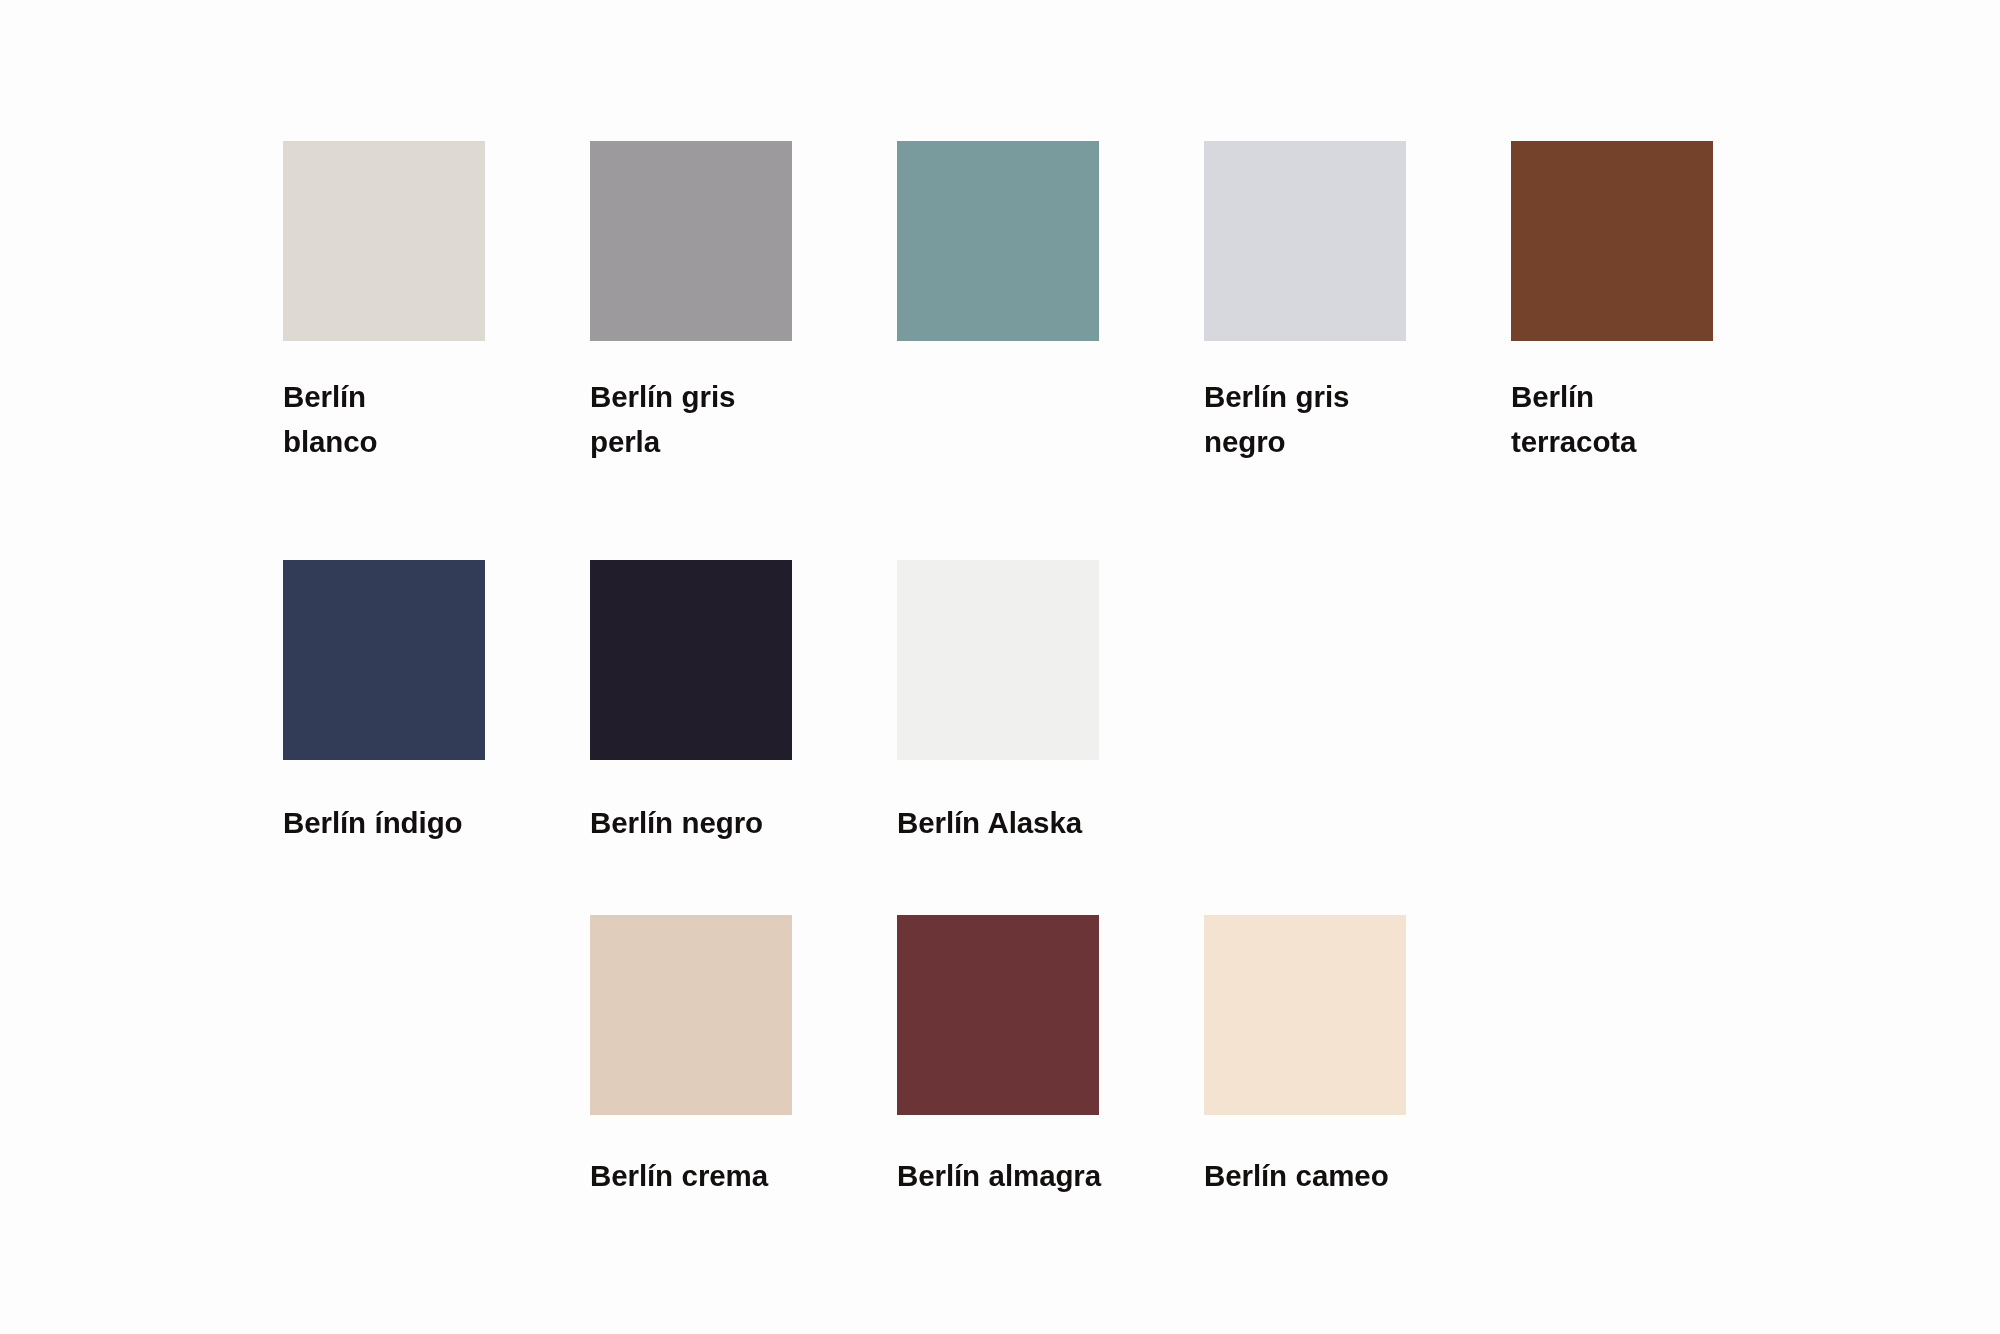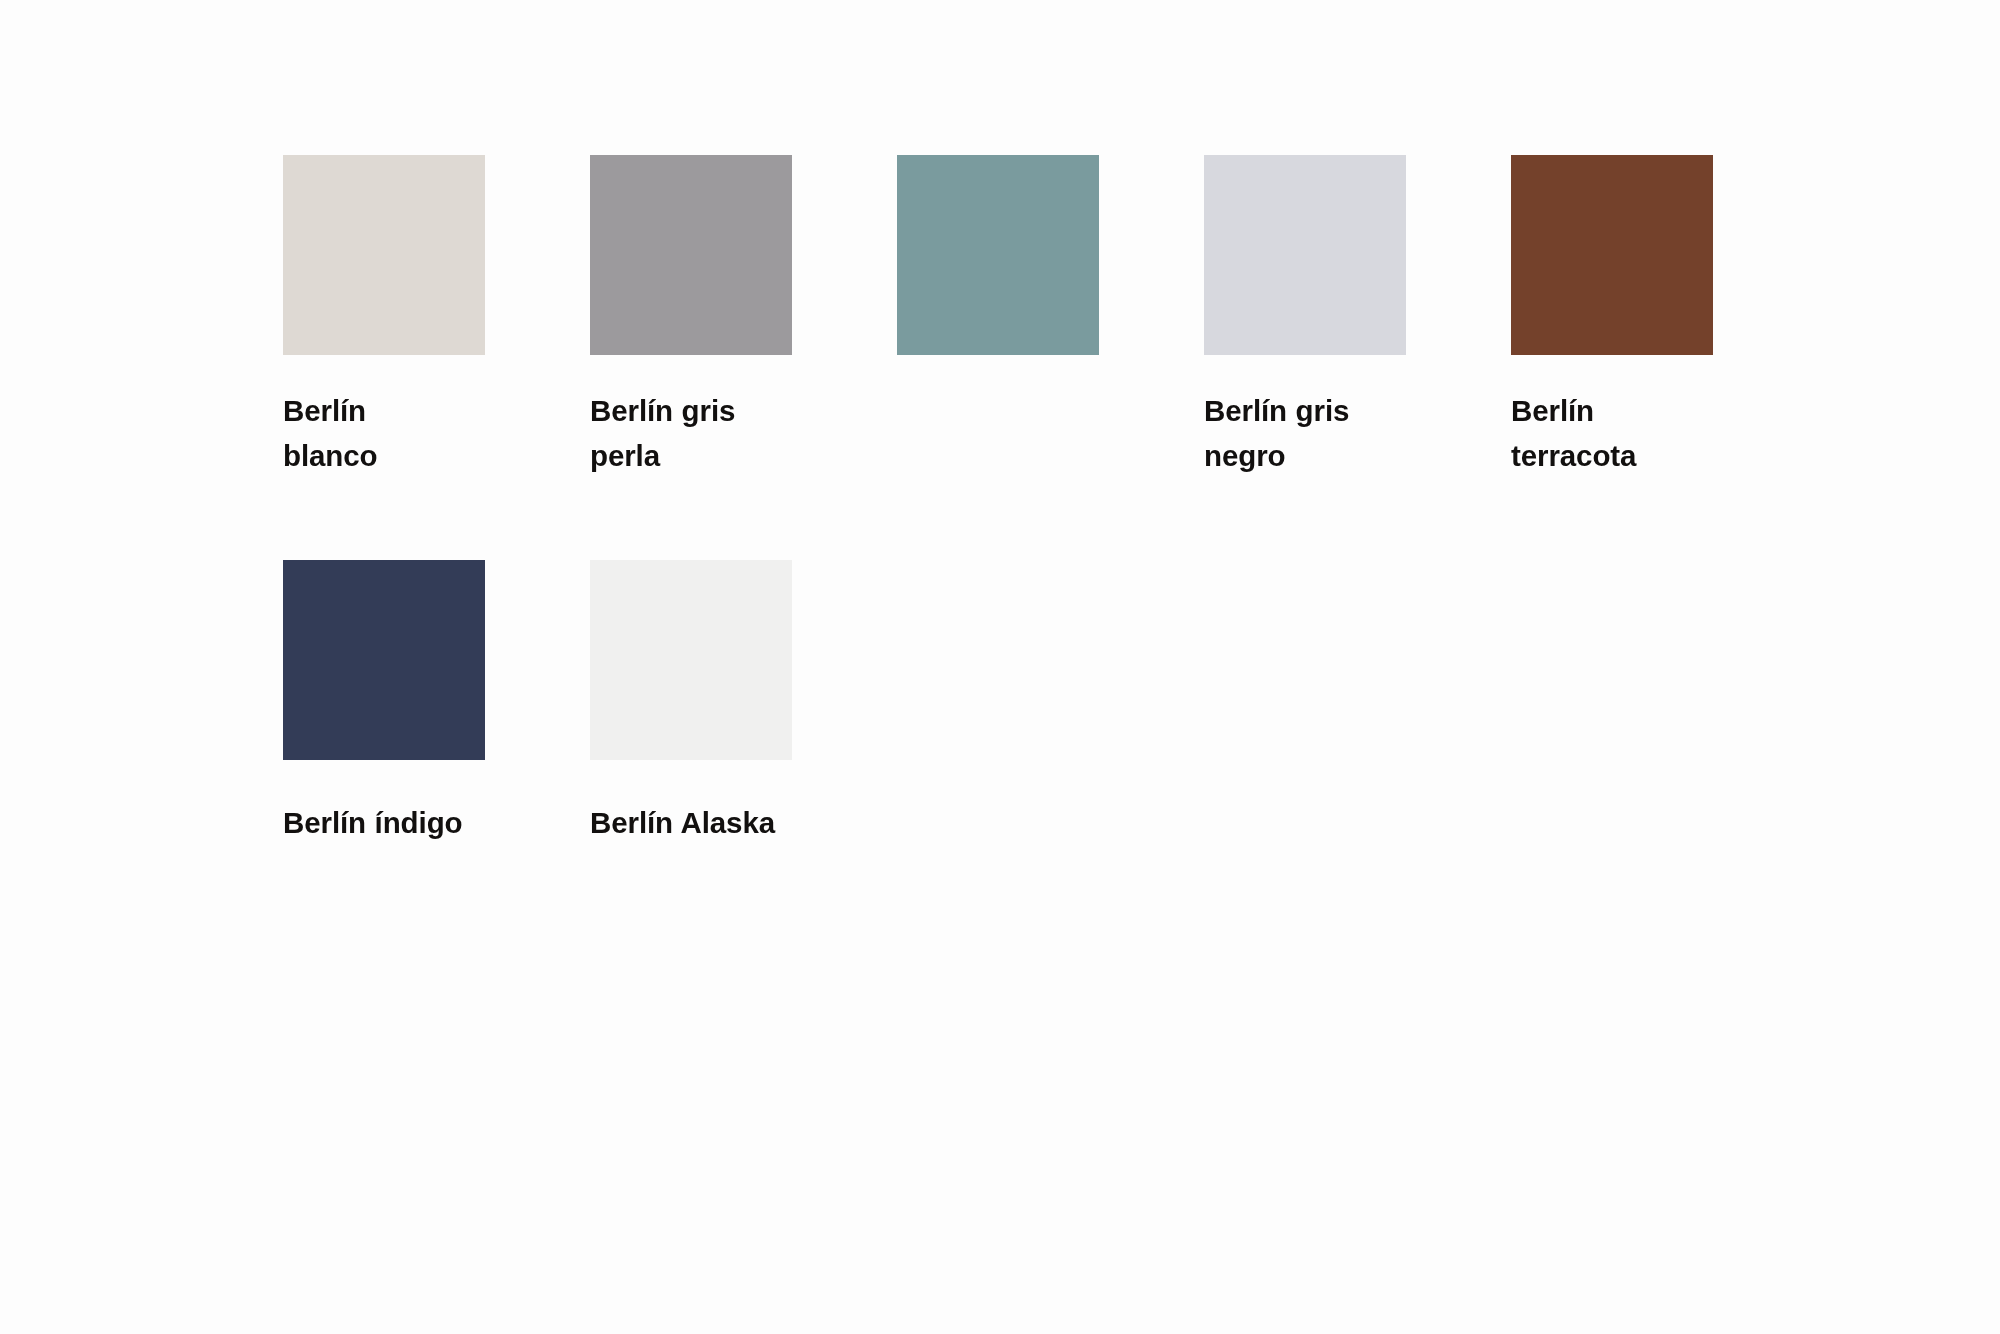--- a/index.html
+++ b/index.html
@@ -20,21 +20,21 @@
     width: 2000px;
     height: 1334px;
     background: #fdfdfd;
   }
   .palette-row {
     position: absolute;
     left: 283px;
     display: flex;
     flex-direction: row;
   }
-  .row-1 { top: 155px; }
+  .row-1 { top: 141px; }
   .row-2 { top: 560px; }
   .row-3 { top: 915px; left: 590px; }
 
   .swatch-cell {
     width: 307px;
     display: flex;
     flex-direction: column;
     align-items: flex-start;
   }
   .swatch-chip {
@@ -108,23 +108,45 @@
   </div>
 
   <div class="palette-row row-2">
 
     <div class="swatch-cell">
       <span class="swatch-chip" style="background-color: rgb(51, 60, 87);"></span>
       <div class="swatch-label">Berlín índigo</div>
     </div>
 
 
+    <div class="swatch-cell">
+      <span class="swatch-chip" style="background-color: rgb(34, 29, 43);"></span>
+      <div class="swatch-label">Berlín negro</div>
+    </div>
 
     <div class="swatch-cell">
       <span class="swatch-chip" style="background-color: rgb(240, 240, 239);"></span>
       <div class="swatch-label">Berlín Alaska</div>
     </div>
 
 
   </div>
 
+  <div class="palette-row row-3">
+
+    <div class="swatch-cell">
+      <span class="swatch-chip" style="background-color: rgb(225, 205, 187);"></span>
+      <div class="swatch-label">Berlín crema</div>
+    </div>
+
+    <div class="swatch-cell">
+      <span class="swatch-chip" style="background-color: rgb(107, 53, 56);"></span>
+      <div class="swatch-label">Berlín almagra</div>
+    </div>
+
+    <div class="swatch-cell">
+      <span class="swatch-chip" style="background-color: rgb(245, 227, 209);"></span>
+      <div class="swatch-label">Berlín cameo</div>
+    </div>
+
+  </div>
 
 </div>
 
 </body></html>

